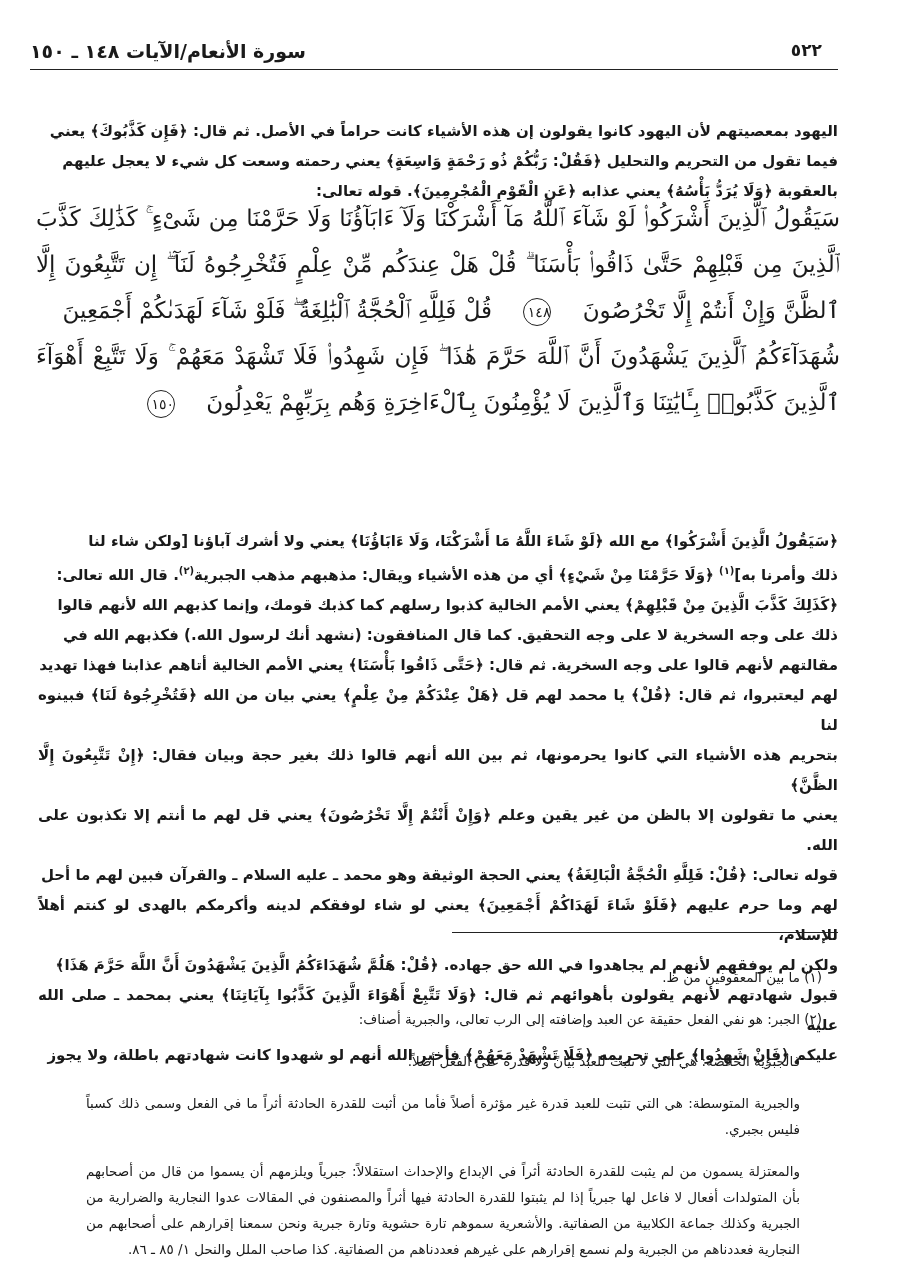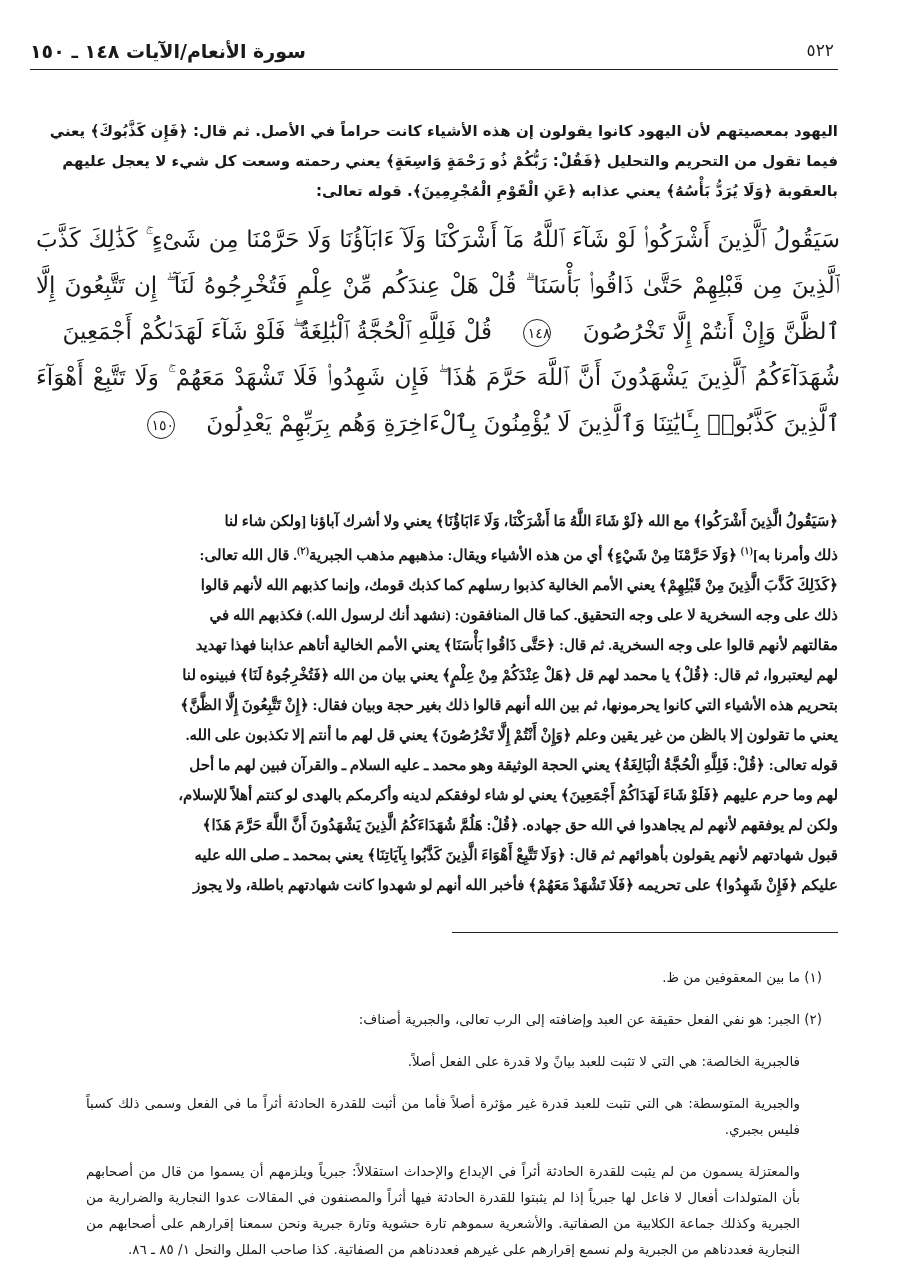--- a/index.html
+++ b/index.html
@@ -1,32 +1,32 @@
 <!DOCTYPE html>
 <html><head>
 <meta charset="utf-8">
 <style>
   html, body { margin:0; padding:0; background:#ffffff; }
   body { width:908px; height:1265px; position:relative; overflow:hidden;
          font-family:"DejaVu Sans", sans-serif; color:#1a1a1a; }
   .page { position:absolute; left:0; top:0; width:908px; height:1265px; }
   .header { position:absolute; top:40px; left:30px; width:808px; height:30px; direction:ltr; }
-  .page-number { position:absolute; right:4px; top:0; font-size:17px; font-weight:normal; direction:rtl; }
+  .page-number { position:absolute; right:16px; top:0; font-size:17px; font-weight:bold; direction:rtl; }
   .running-head { position:absolute; left:0; top:0; font-size:19px; font-weight:bold; direction:rtl; }
   .header-rule { position:absolute; top:69px; left:30px; width:808px; height:1px; background:#222; }
   .rtl { direction:rtl; text-align:justify; text-align-last:right;margin-top:28px; }
   .body-text { position:absolute; left:38px; width:800px; font-size:15px; line-height:30px; font-weight:bold; }
   .intro { top:88px; }
-  .verse-block { position:absolute; left:36px; width:804px; top:216px; font-family:"DejaVu Serif", serif;
+  .verse-block { position:absolute; left:36px; width:804px; top:195px; font-family:"DejaVu Serif", serif;
                  font-size:23px; line-height:46px; text-align:justify; text-align-last:justify; direction:rtl; }
   .verse-line { display:block; white-space:nowrap; overflow:hidden; }
   .verse-line.last { text-align-last:right; text-align:right; }
   .ayah-marker { display:inline-block; font-size:14px; border:1.5px solid #222; border-radius:50%;
                  width:26px; height:26px; line-height:26px; text-align:center; margin:0 24px; vertical-align:middle; }
-  .commentary { top:478px;font-family:Liberation Serif, serif; }
+  .commentary { top:498px; }
   .footnote-rule { position:absolute; top:932px; right:70px; width:386px; height:1px; background:#222; }
   .footnotes { position:absolute; left:70px; width:768px; top:948px; font-size:13.5px; line-height:26px; direction:rtl; }
   .footnotes p { margin:16px; text-align:justify; text-align-last:right; }
   .fn-indent { padding-right:22px; }
   sup { font-size:10px; }
 </style>
 </head>
 <body>
 
 <div class="page">

